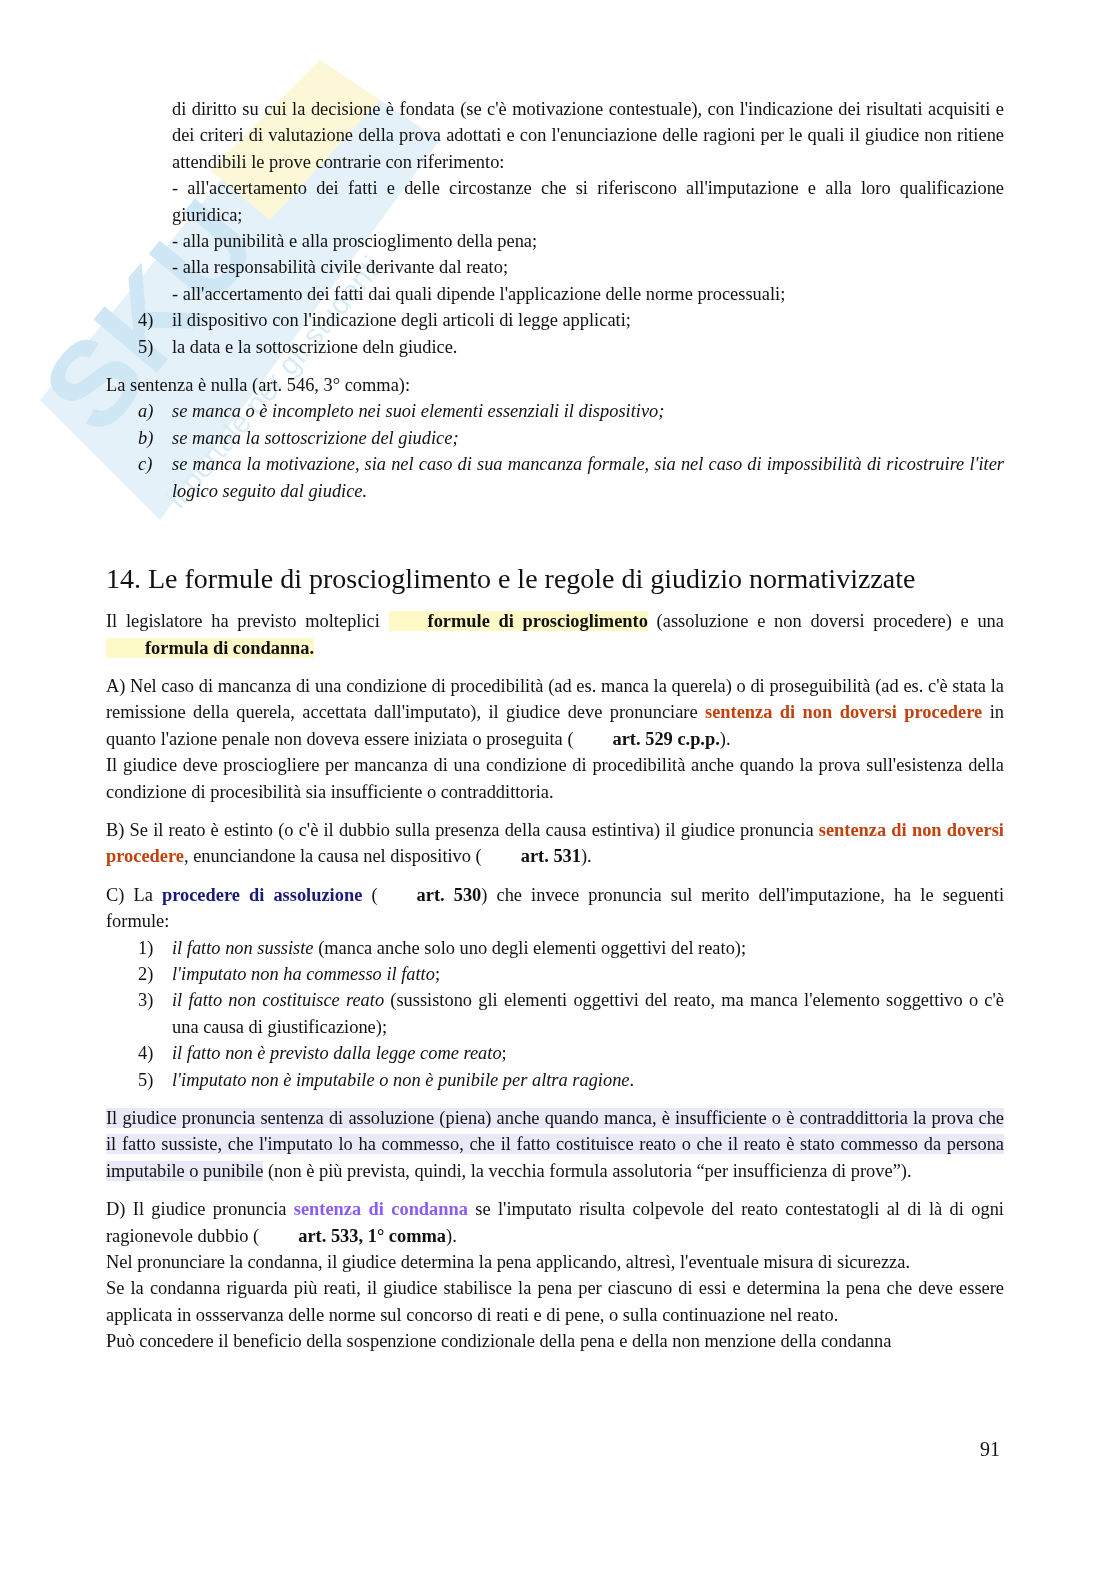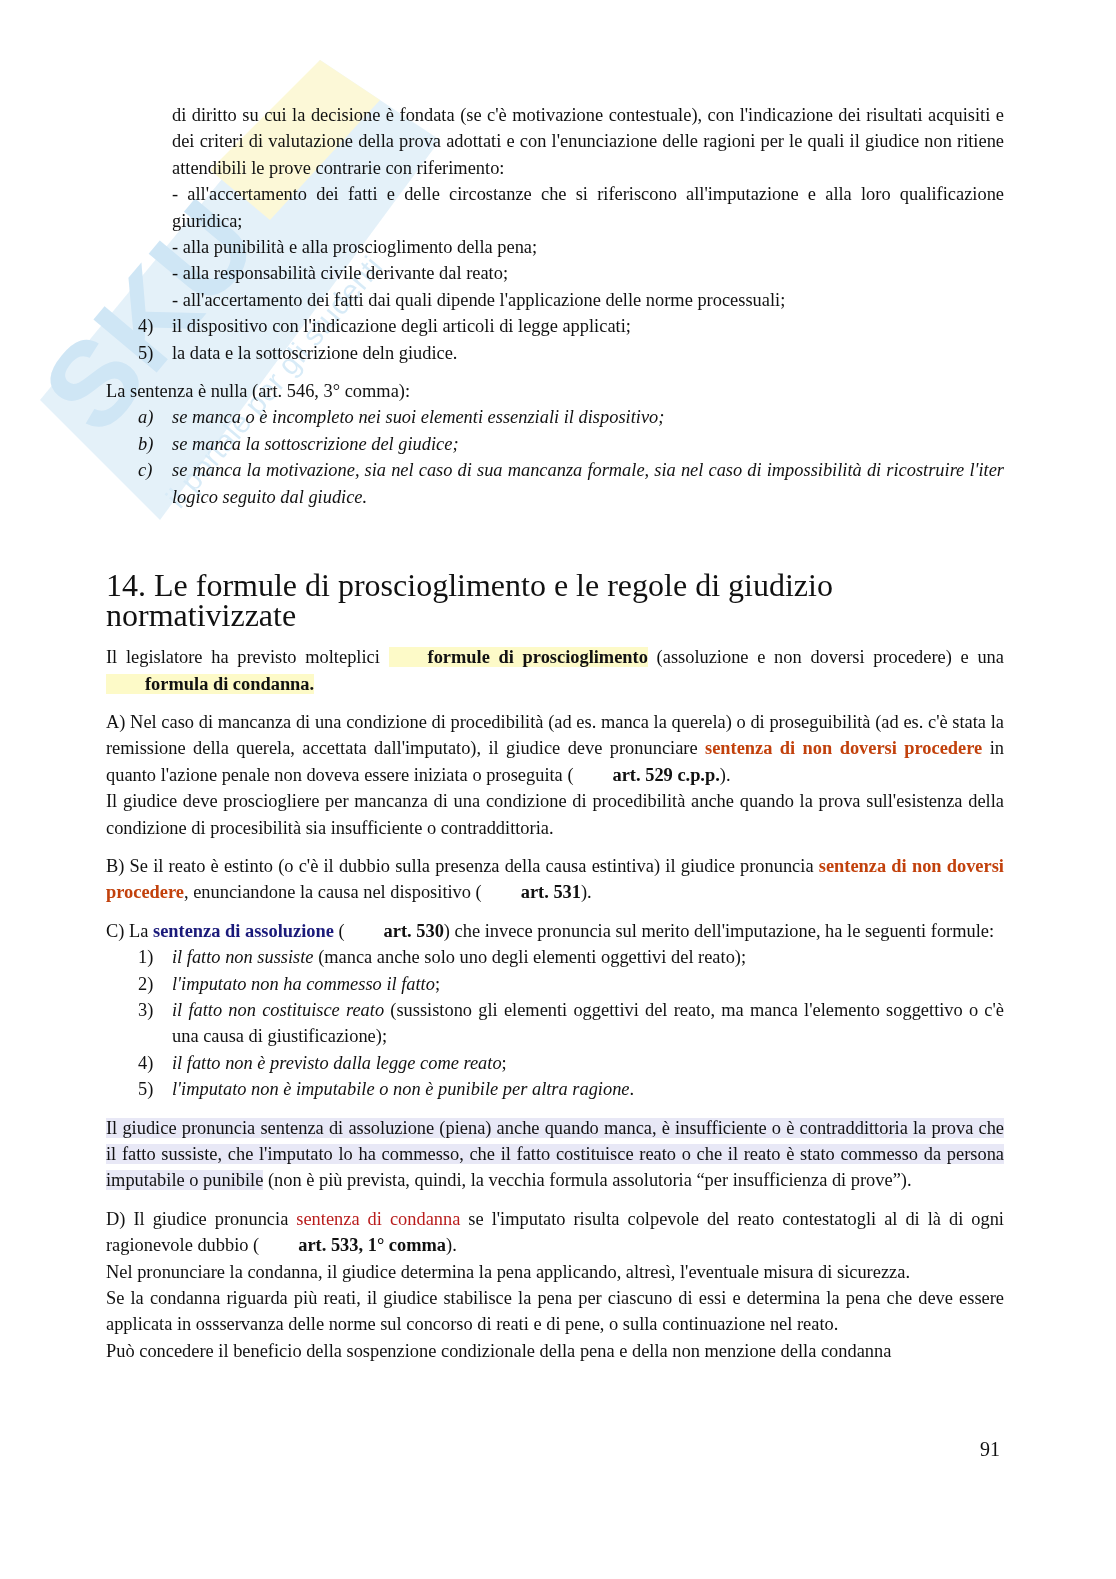--- a/index.html
+++ b/index.html
@@ -1,35 +1,35 @@
 <!DOCTYPE html>
 <html><head>
 <meta charset="utf-8">
 <style>
   html, body { margin: 0; padding: 0; background: #ffffff; }
   body { width: 1116px; height: 1579px; position: relative; overflow: hidden;
          font-family: "Liberation Serif", "DejaVu Serif", serif; color: #111; }
   .watermark { position: absolute; left: 20px; top: 40px; width: 480px; height: 500px; pointer-events: none; z-index: 0; }
-  .page { position: absolute; left: 106px; top: 102px; width: 898px; z-index: 1; font-size: 18.4px; line-height: 26.4px; }
+  .page { position: absolute; left: 106px; top: 96px; width: 898px; z-index: 1; font-size: 18.4px; line-height: 26.4px; }
   p { margin: 0; text-align: justify; }
   .indent-block { padding-left: 66px; }
   .list { margin: 0; padding: 0; list-style: none; }
   .list li { display: flex; text-align: justify; }
   .list .num { width: 34px; flex: 0 0 34px; }
   .list .txt { flex: 1; text-align: justify; }
   .list.outer { padding-left: 32px; }
   .u { }
   .i { font-style: italic; }
   .b { font-weight: bold; padding-left: 39px; }
   .red { color: #c2410c; font-weight: bold; }
   .navy { color: #1a1a7a; font-weight: bold; }
-  .purple { color: #b91c1c; font-weight: normal; }
+  .purple { color: #8b5cf6; font-weight: bold; }
   .hl-yellow { background: #fdfac8; }
   .hl-lav { background: #e8e8f6; }
-  .heading { font-size: 32px; line-height: 30px; margin: 60px 0 14px 0; font-weight: normal; }
+  .heading { font-size: 28px; line-height: 30px; margin: 60px 0 14px 0; font-weight: normal; }
   .gap { height: 12px; }
   .pagenum { position: absolute; left: 980px; top: 1438px; font-size: 20px; z-index: 1; text-align: center; }
 </style>
 </head>
 <body>
 
 <svg class="watermark" viewBox="0 0 480 500">
   <g opacity="0.55">
     <polygon points="20,360 300,20 420,100 140,480" fill="#cfe6f5"></polygon>
     <polygon points="190,130 300,20 360,60 250,180" fill="#fbf3b8"></polygon>
@@ -80,21 +80,21 @@
   <p><span>Il legislatore ha previsto molteplici </span><span class="b hl-yellow">formule di proscioglimento</span><span> (assoluzione e non doversi procedere) e una </span><span class="b hl-yellow">formula di condanna.</span></p>
 
   <div class="gap"></div>
   <p><span>A) Nel caso di mancanza di una condizione di procedibilità (ad es. manca  la querela) o di proseguibilità (ad es. c'è stata la remissione della querela, accettata dall'imputato), il giudice deve pronunciare </span><span class="red">sentenza di non doversi procedere</span><span> </span><span class="u">in quanto l'azione penale non doveva essere iniziata o proseguita</span><span> (</span><span class="b">art. 529 c.p.p.</span><span>).</span></p>
   <p>Il giudice deve prosciogliere per mancanza di una condizione di procedibilità anche quando la prova sull'esistenza della condizione di procesibilità sia insufficiente o contraddittoria.</p>
 
   <div class="gap"></div>
   <p><span>B) </span><span class="u">Se il reato è estinto</span><span> (o c'è il dubbio sulla presenza della causa estintiva) il giudice pronuncia </span><span class="red">sentenza di non doversi procedere</span><span>, enunciandone la causa nel dispositivo (</span><span class="b">art. 531</span><span>).</span></p>
 
   <div class="gap"></div>
-  <p><span>C) La </span><span class="navy">sentenza di assoluzione</span><span> (</span><span class="b">art. 530</span><span>) che invece </span><span class="u">pronuncia sul merito dell'imputazione</span><span>, ha le seguenti formule:</span></p>
+  <p><span>C) La </span><span class="navy">procedere di assoluzione</span><span> (</span><span class="b">art. 530</span><span>) che invece </span><span class="u">pronuncia sul merito dell'imputazione</span><span>, ha le seguenti formule:</span></p>
   <ul class="list outer">
     <li>
         <span class="num">1)</span>
         <span class="txt"><span class="i">il fatto non sussiste</span><span> (manca anche solo uno degli elementi oggettivi del reato);</span></span>
       </li>
     <li>
         <span class="num">2)</span>
         <span class="txt"><span class="i">l'imputato non ha commesso il fatto</span><span>;</span></span>
       </li>
     <li>

